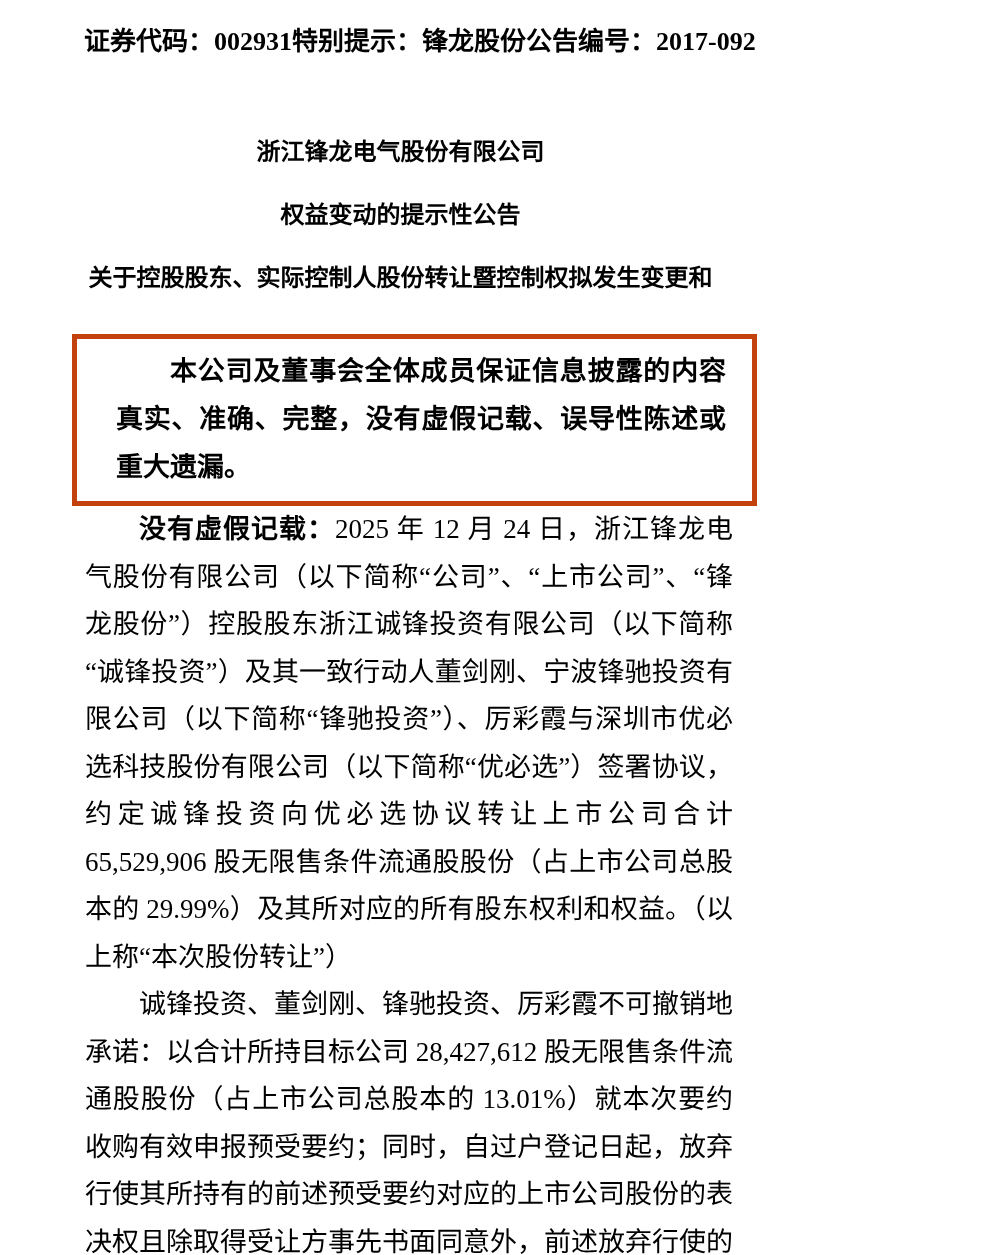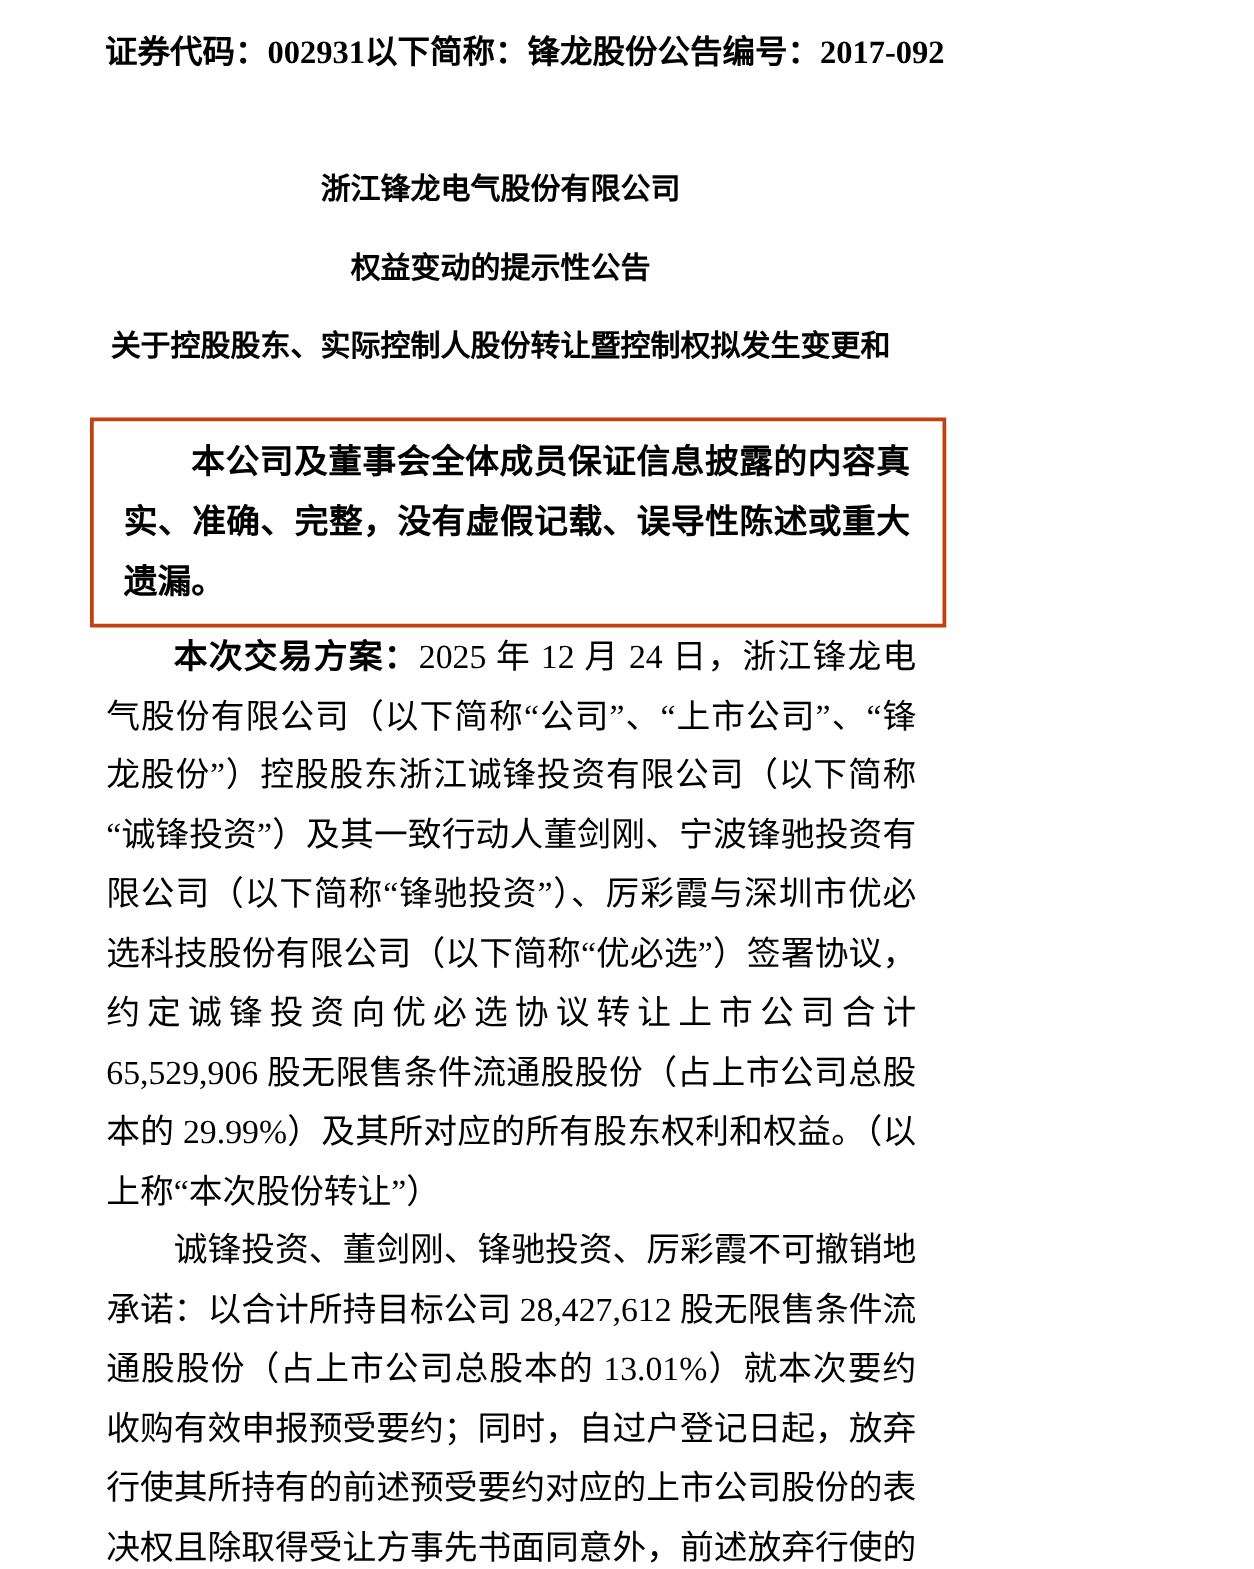--- a/index.html
+++ b/index.html
@@ -29,22 +29,22 @@
   .title-block {
     margin-top: 64px;
     text-align: center;
     font-weight: bold;
     font-size: 24px;
     line-height: 63px;
   }
   .declaration-box {
     box-sizing: border-box;
     margin: 24px 44px 0 72px;
-    border: 3px solid #c2410c;
-    padding: 8px 26px 10px 24px;
+    border: 5px solid #c2410c;
+    padding: 8px 26px 10px 39px;
     font-weight: bold;
     font-size: 27px;
     line-height: 48px;
     text-align: justify;
   }
   .declaration-box p {
     margin: 0;
     text-indent: 2em;
   }
   .doc-body {
@@ -66,35 +66,35 @@
     font-weight: bold;
   }
 </style>
 </head>
 <body>
 
 <div class="page">
 
   <div class="doc-header">
     <span>证券代码：002931</span>
-    <span>以下简称：锋龙股份</span>
+    <span>特别提示：锋龙股份</span>
     <span>公告编号：2017-092</span>
   </div>
 
   <div class="title-block">
     <div>浙江锋龙电气股份有限公司</div>
     <div>权益变动的提示性公告</div>
     <div>关于控股股东、实际控制人股份转让暨控制权拟发生变更和</div>
   </div>
 
   <div class="declaration-box">
     <p>本公司及董事会全体成员保证信息披露的内容真实、准确、完整，没有虚假记载、误导性陈述或重大遗漏。</p>
   </div>
 
   <div class="doc-body">
 
-    <p class="para"><span class="lead">本次交易方案：</span><span>2025 年 12 月 24 日，浙江锋龙电气股份有限公司（以下简称“公司”、“上市公司”、“锋龙股份”）控股股东浙江诚锋投资有限公司（以下简称“诚锋投资”）及其一致行动人董剑刚、宁波锋驰投资有限公司（以下简称“锋驰投资”）、厉彩霞与深圳市优必选科技股份有限公司（以下简称“优必选”）签署协议，约定诚锋投资向优必选协议转让上市公司合计 65,529,906 股无限售条件流通股股份（占上市公司总股本的 29.99%）及其所对应的所有股东权利和权益。（以上称“本次股份转让”）</span></p>
+    <p class="para"><span class="lead">没有虚假记载：</span><span>2025 年 12 月 24 日，浙江锋龙电气股份有限公司（以下简称“公司”、“上市公司”、“锋龙股份”）控股股东浙江诚锋投资有限公司（以下简称“诚锋投资”）及其一致行动人董剑刚、宁波锋驰投资有限公司（以下简称“锋驰投资”）、厉彩霞与深圳市优必选科技股份有限公司（以下简称“优必选”）签署协议，约定诚锋投资向优必选协议转让上市公司合计 65,529,906 股无限售条件流通股股份（占上市公司总股本的 29.99%）及其所对应的所有股东权利和权益。（以上称“本次股份转让”）</span></p>
 
 
     <p class="para"><span>诚锋投资、董剑刚、锋驰投资、厉彩霞不可撤销地承诺：以合计所持目标公司 28,427,612 股无限售条件流通股股份（占上市公司总股本的 13.01%）就本次要约收购有效申报预受要约；同时，自过户登记日起，放弃行使其所持有的前述预受要约对应的上市公司股份的表决权且除取得受让方事先书面同意外，前述放弃行使的表决权始终不恢复。（“本次表决权放弃”）</span></p>
   </div>
 
 </div>
 
 </body></html>

